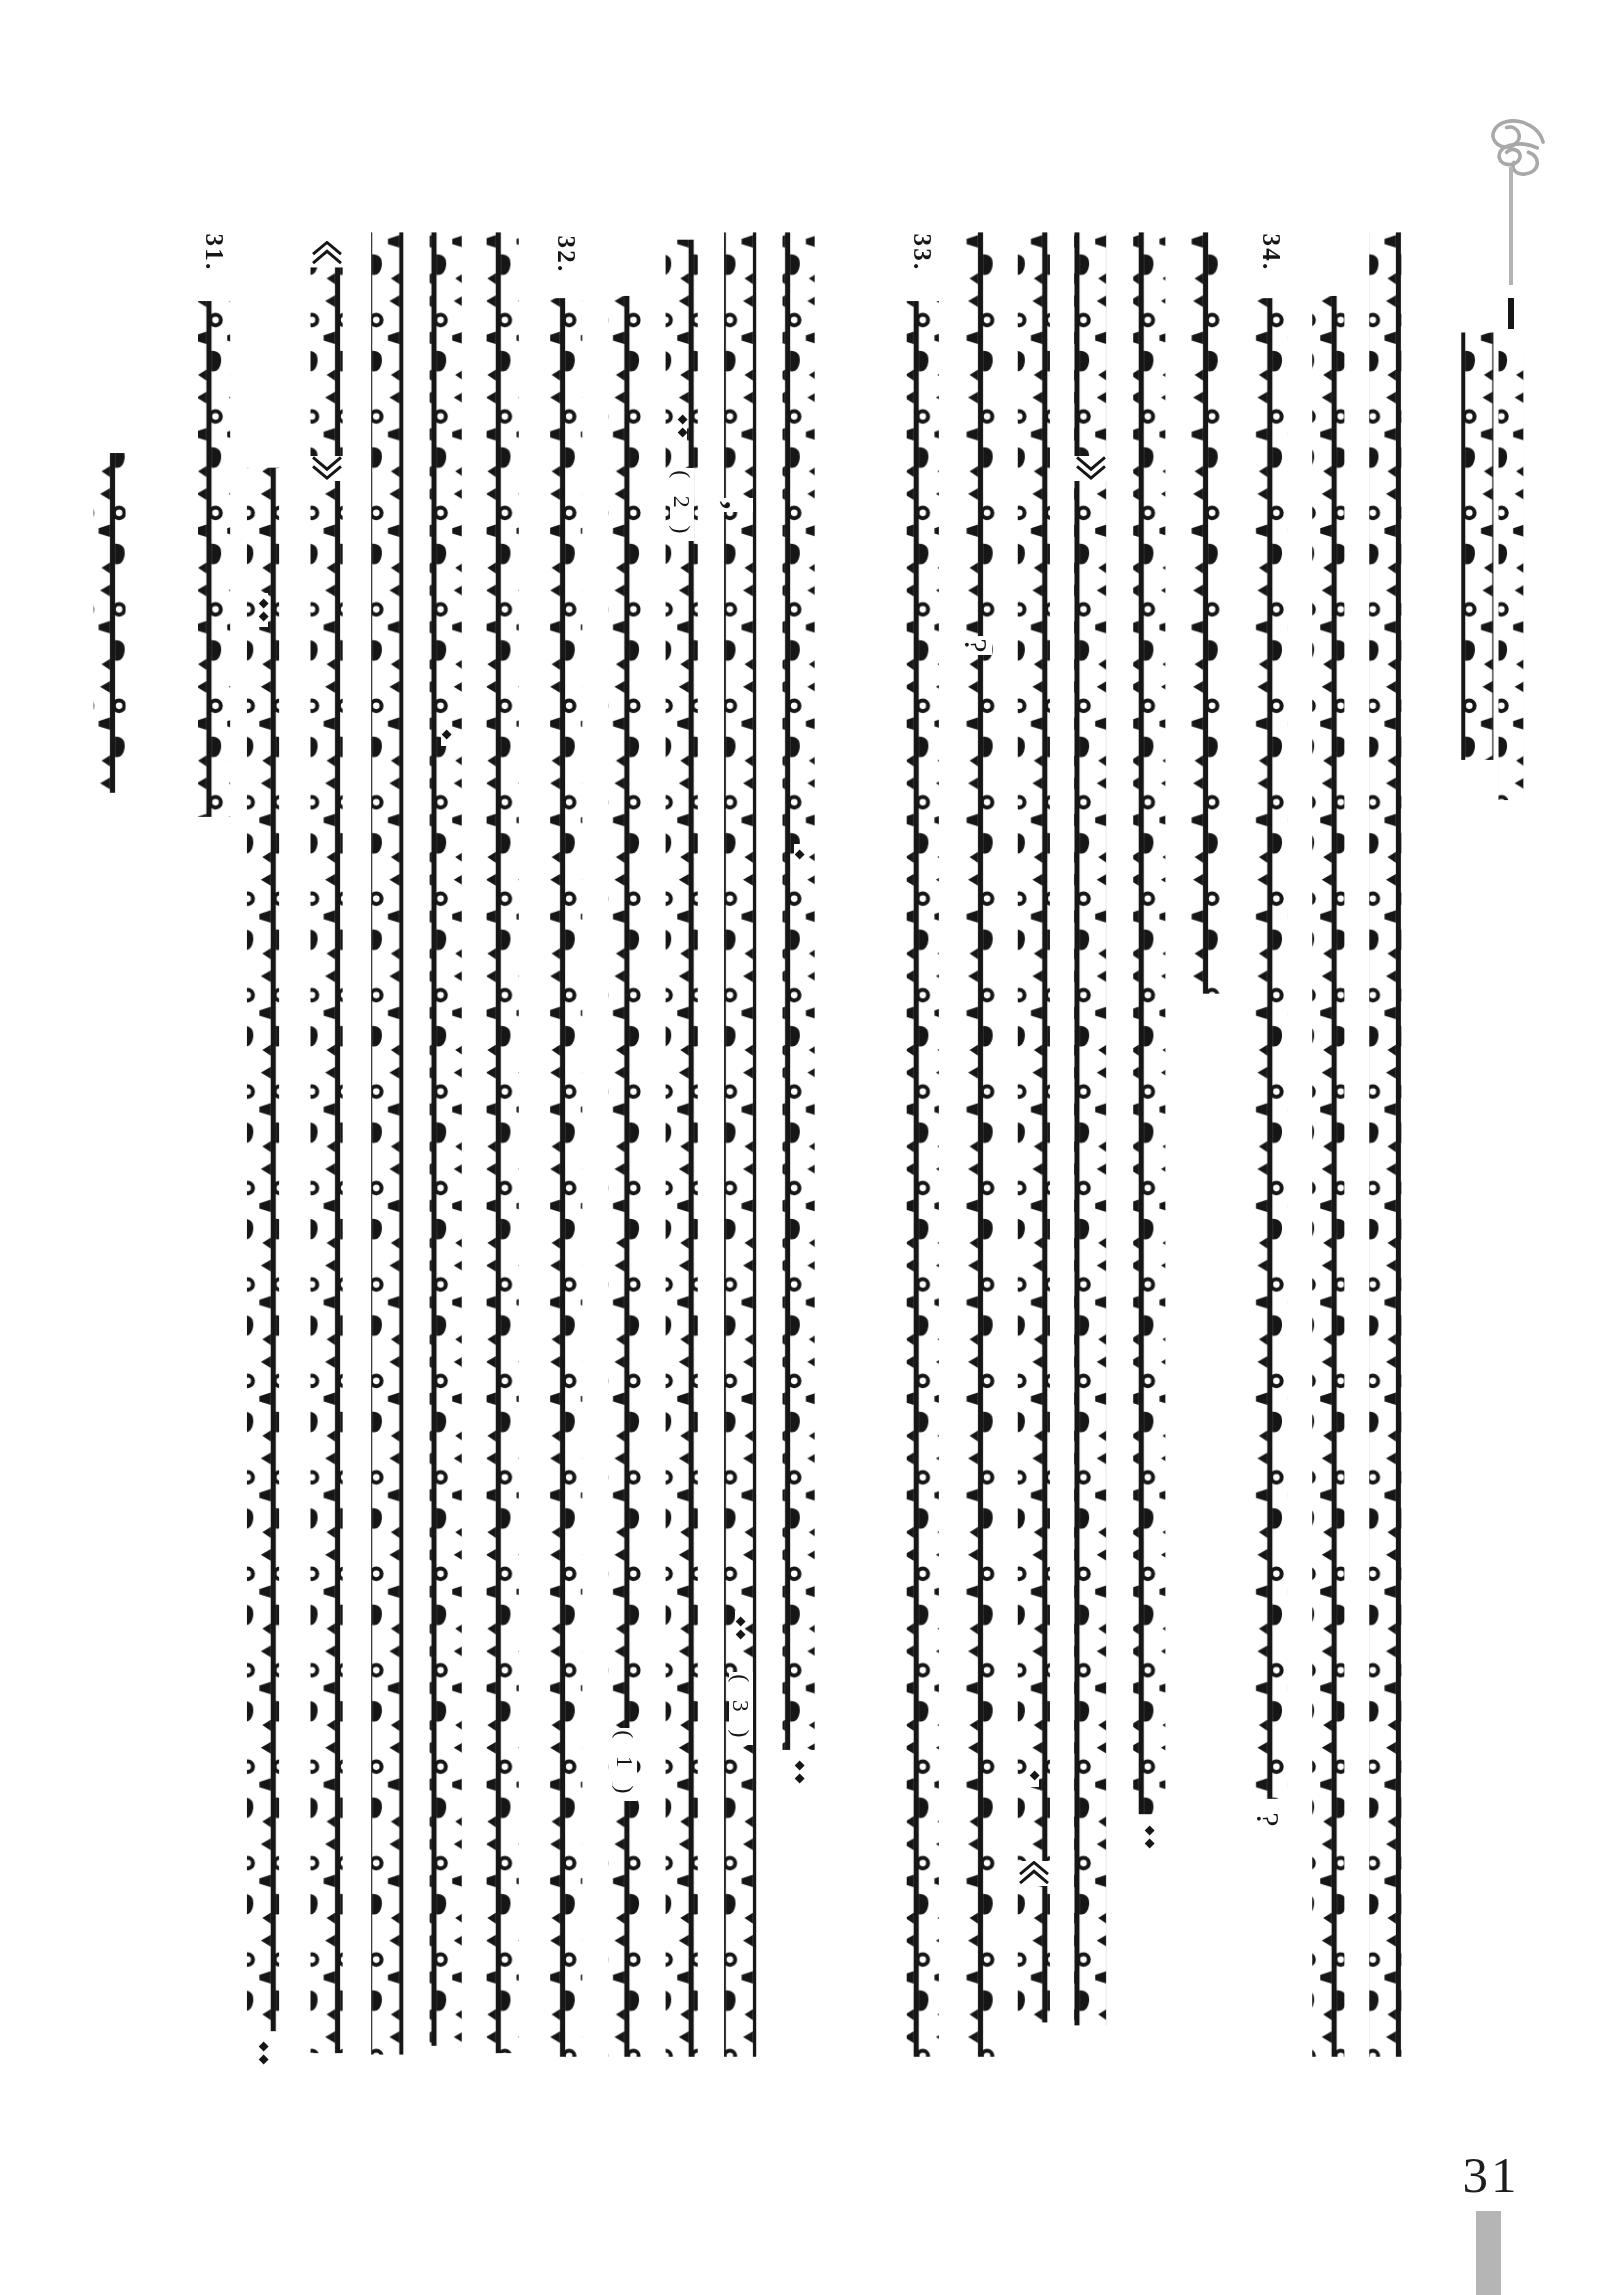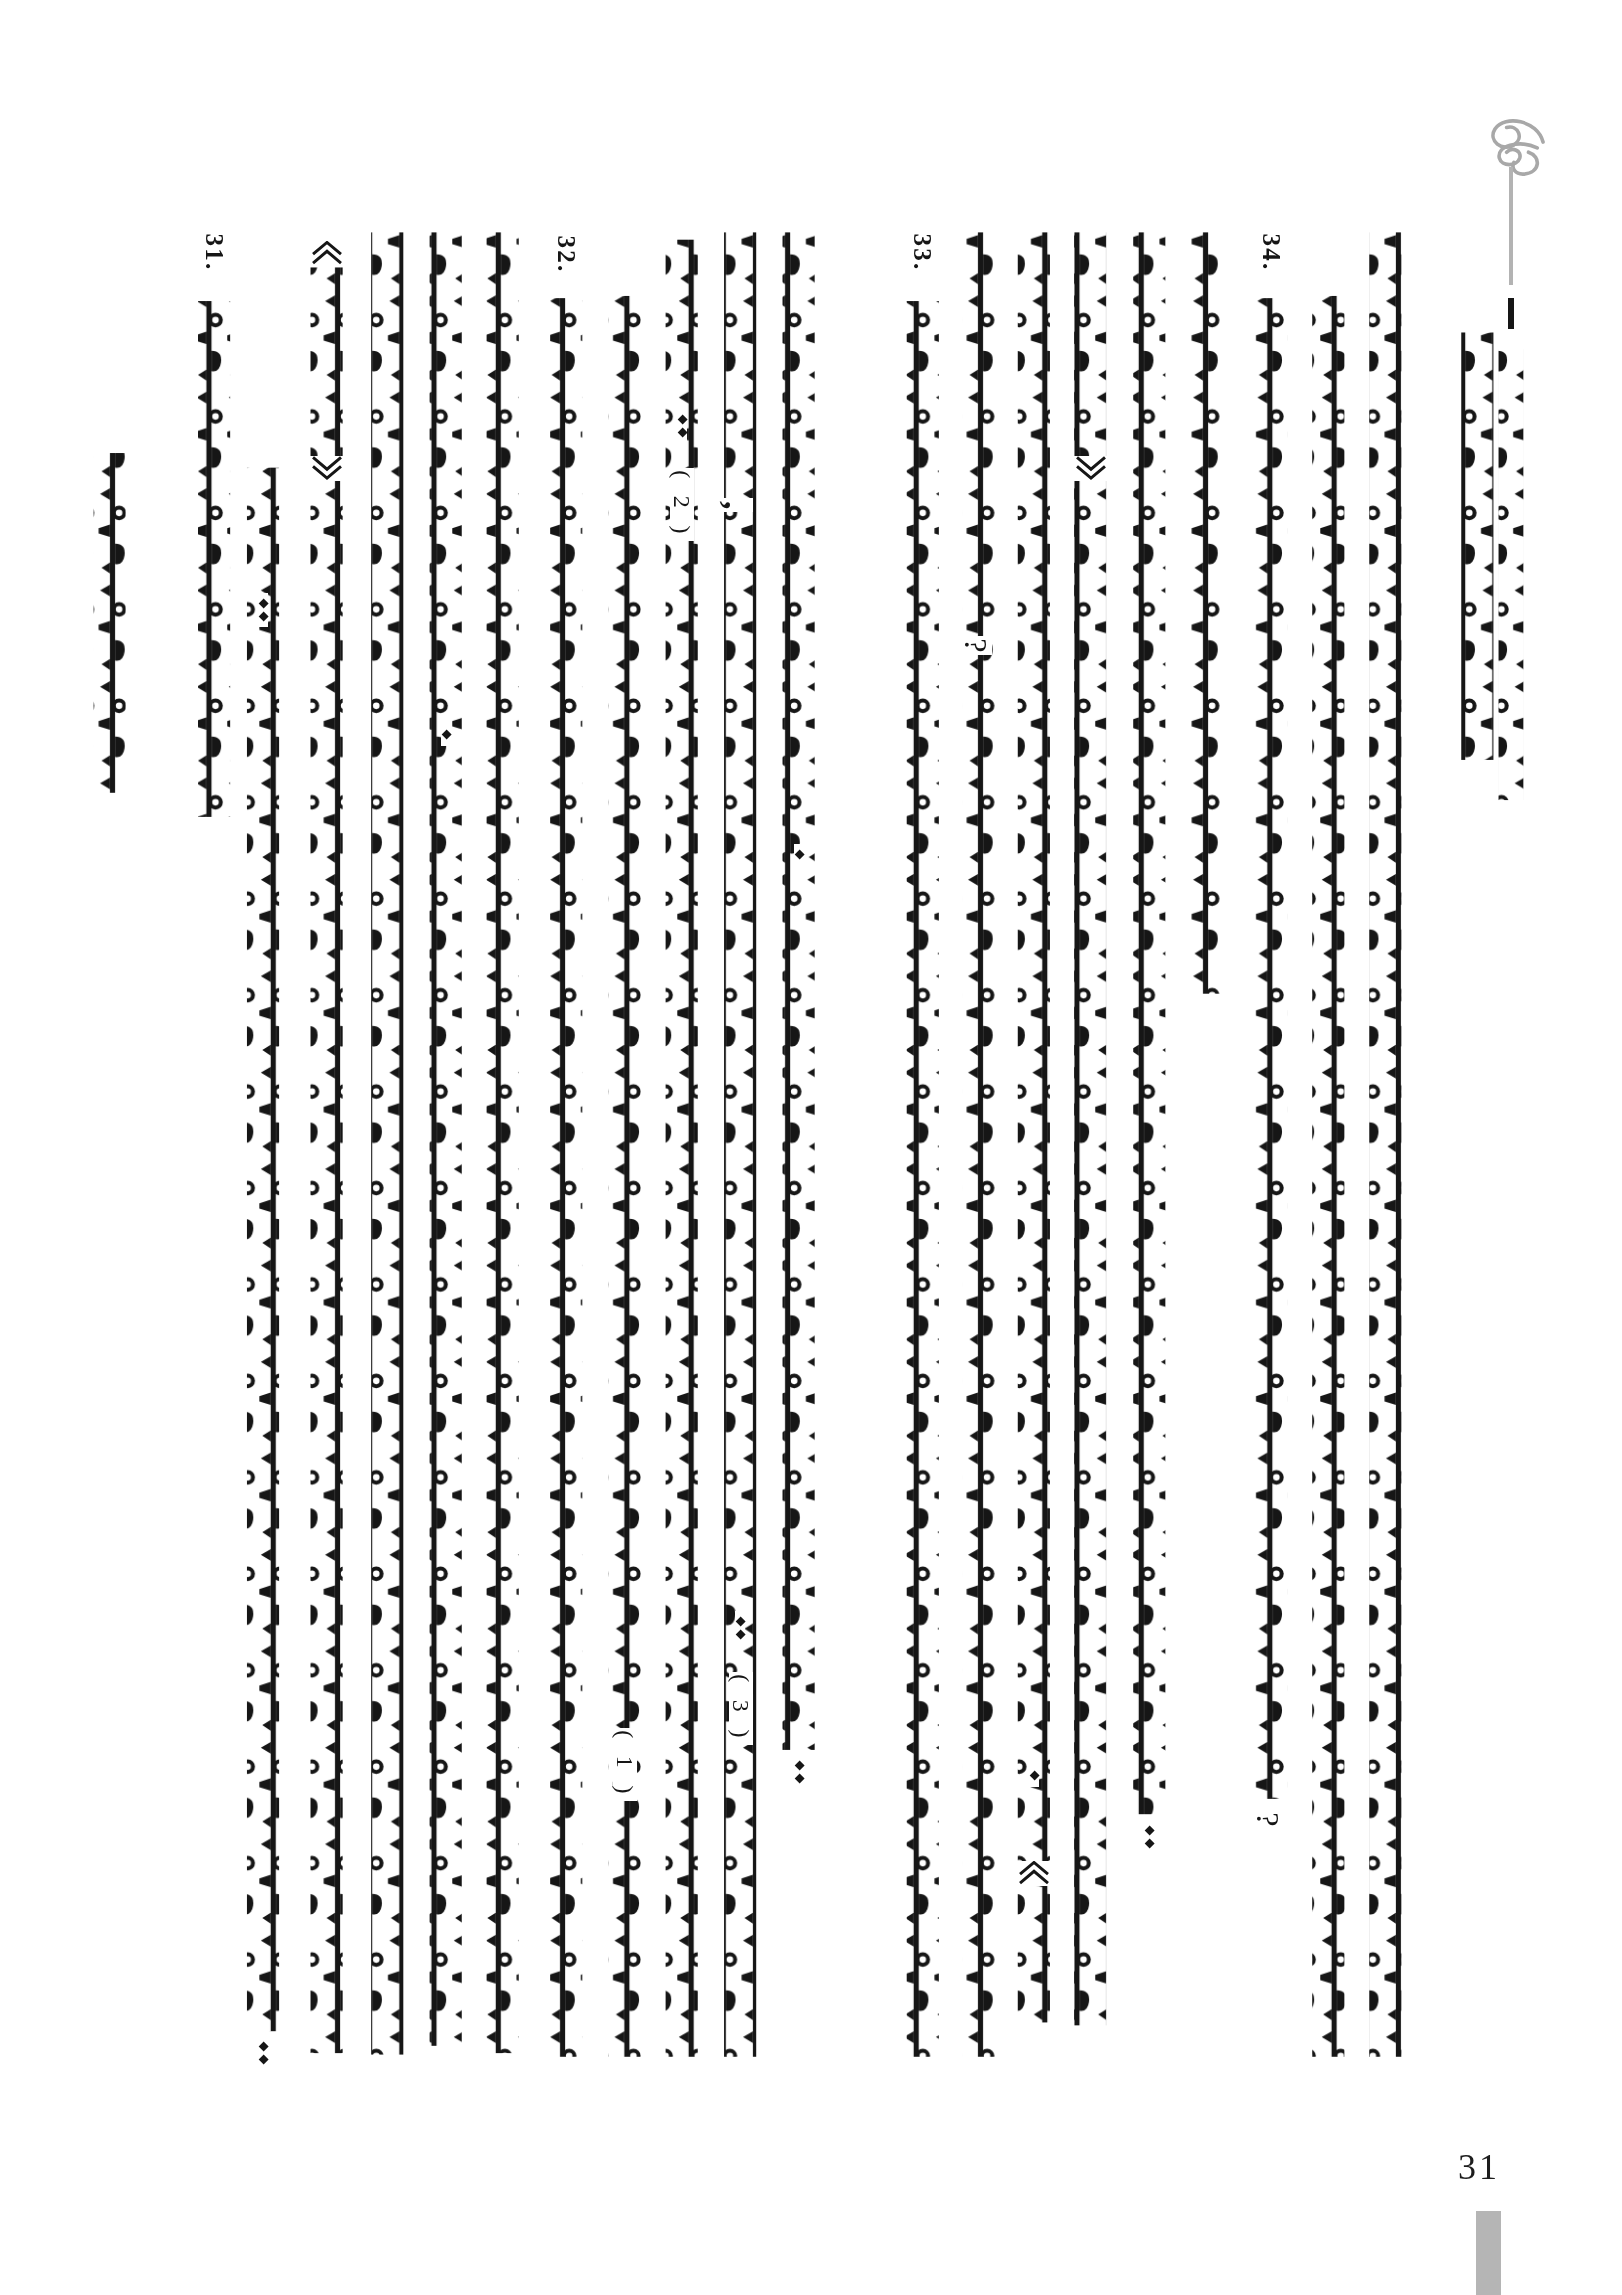--- a/index.html
+++ b/index.html
@@ -12,22 +12,22 @@
   .opt{font-size:24px;letter-spacing:5.8px;padding:0 2.2px;}
   .q{font-size:32px;font-weight:400;padding:0 2.2px;}
   .comma{font-size:34px;font-weight:700;padding:0 2.9px;}
   .colon,.dot{position:absolute;background:#fff;padding:2.2px 1.5px;}
   .colon .d,.dot .d{width:7.3px;height:7.3px;background:#161616;transform:rotate(45deg);margin:5.1px 0;}
   .qt{position:absolute;background:#fff;}
   .qt svg{display:block}
   #flourish{position:absolute;}
   #hdr-line{position:absolute;background:#b3b3b3;}
   #hdr-dash{position:absolute;background:#161616;}
-  #pagenum{position:absolute;left:1458px;top:2146px;width:66px;
-           font-size:36px;color:#1d1d1d;letter-spacing:2.9px;}
+  #pagenum{position:absolute;left:1458px;top:2146px;width:66px;text-align:center;
+           font-size:51px;color:#1d1d1d;letter-spacing:2.9px;}
   #tab{position:absolute;left:1476px;top:2211px;width:25px;height:84px;background:#b5b5b5;}
 </style>
 </head>
 <body>
 
 <div id="app">
 
   <svg class="layer" id="script-svg" width="1622" height="2295" viewBox="0 0 2220 3141" xmlns="http://www.w3.org/2000/svg">
     <defs>
       <pattern id="mg" width="44" height="132" patternUnits="userSpaceOnUse">

